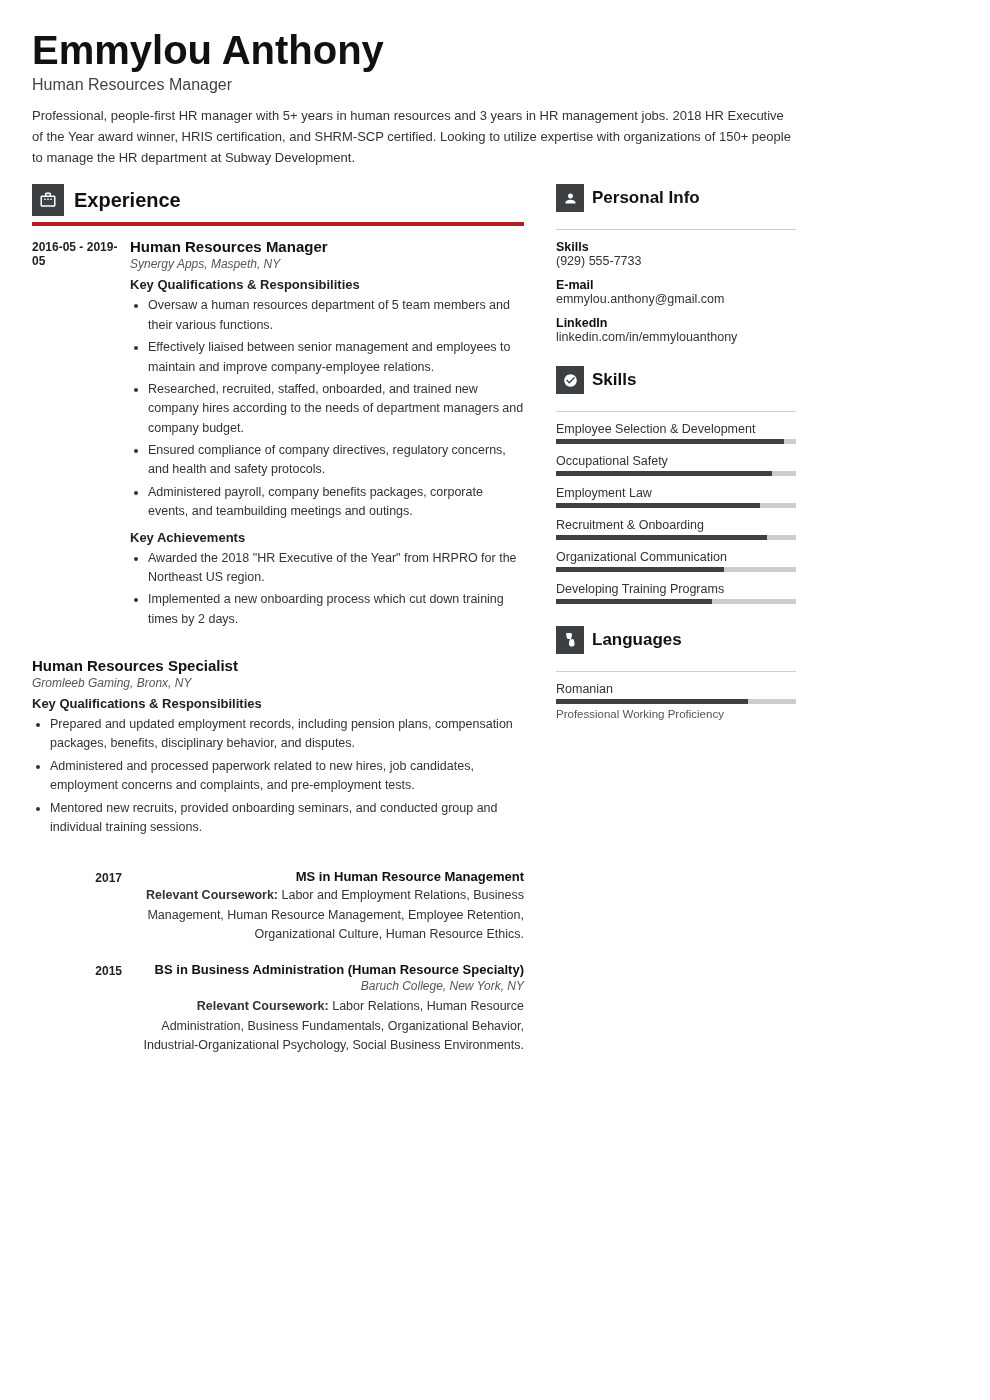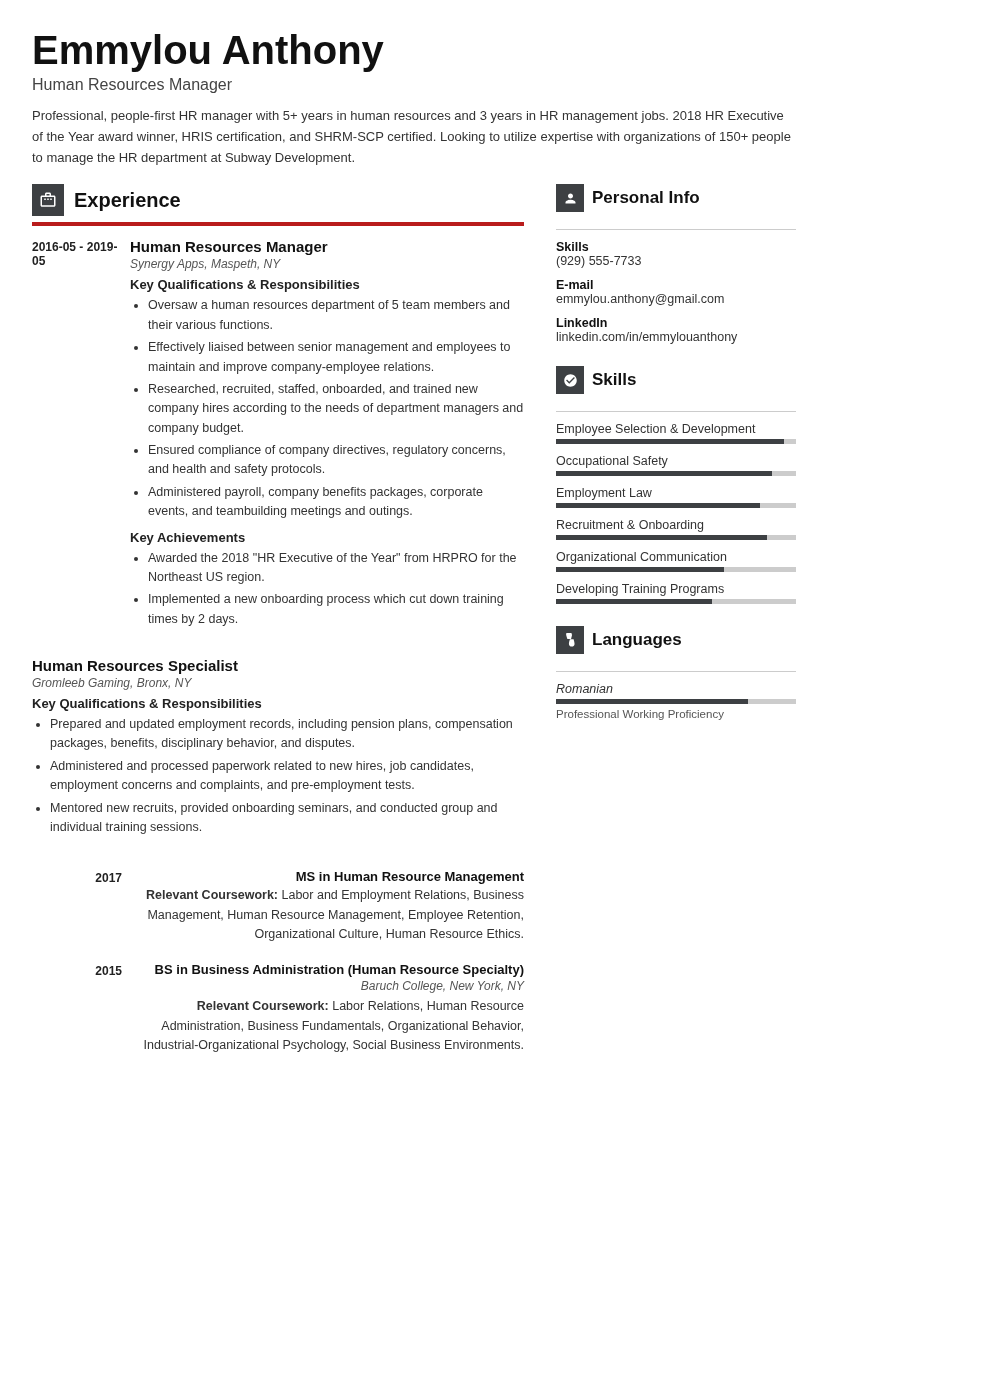--- a/index.html
+++ b/index.html
@@ -232,21 +232,20 @@
       background: #3d4043;
     }
     
     .lang-item {
       margin-bottom: 6px;
     }
     .lang-name {
       font-size: 12.5px;
       color: #333;
       margin-bottom: 3px;
-      font-style: italic;
     }
     .lang-level {
       font-size: 11.5px;
       color: #555;
       margin-top: 4px;
     }
   </style>
 </head>
 <body>
 

